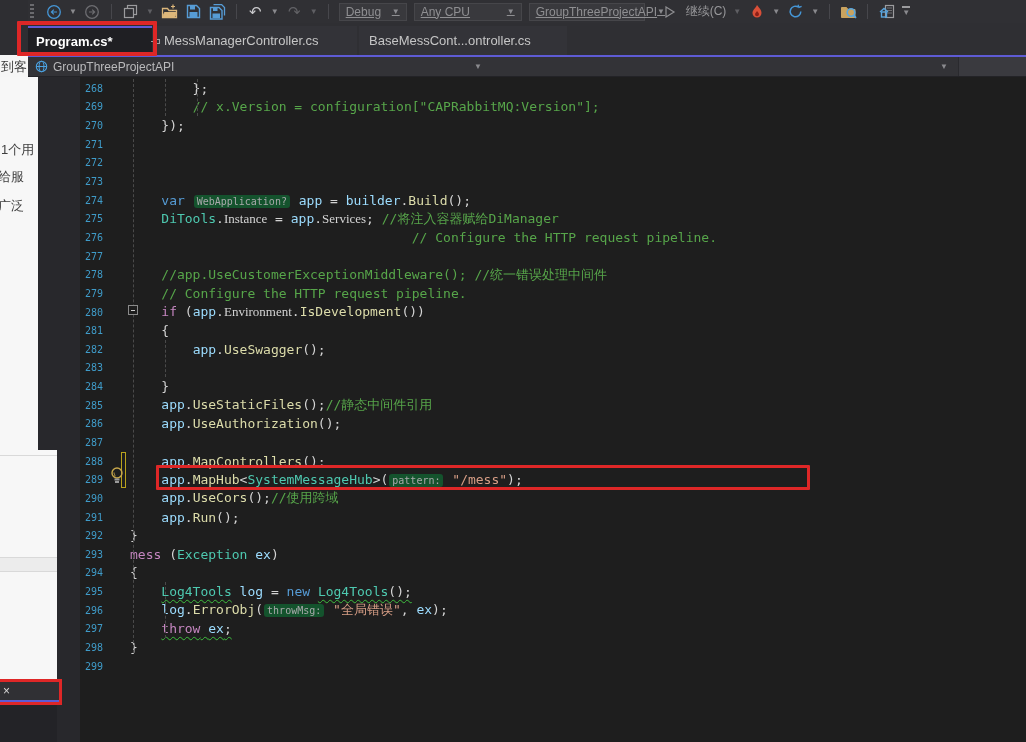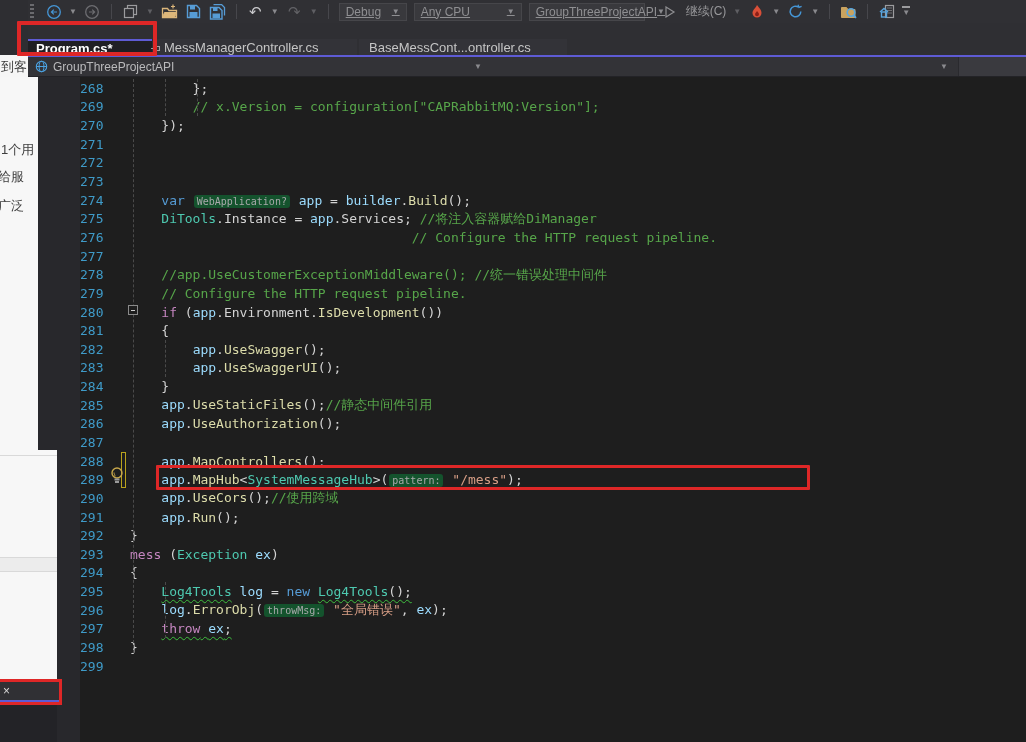--- a/index.html
+++ b/index.html
@@ -18,21 +18,21 @@
   .tb-combo { height:18px; background:#39393d; border:1px solid #46464a; color:#8f8f92;
     font-size:12px; display:flex; align-items:center; justify-content:space-between;
     padding:0 6px;text-decoration:underline; }
   .tb-text { color:#98989b; font-size:12px; }
   .icn { display:flex; align-items:center; justify-content:center; width:17px; height:17px; }
 
   
   .topleft-dark { position:absolute; left:0; top:0; width:28px; height:57px; background:#2e2e32; }
   .tabstrip { position:absolute; left:28px; top:23px; right:0; height:32px;
     background:#2f2f33; display:flex; align-items:flex-end; }
-  .tab { height:16px; display:flex; align-items:center; font-size:13px; padding:0 10px;
+  .tab { height:29px; display:flex; align-items:center; font-size:13px; padding:0 10px;
     color:#c6c6c6; background:#333338; margin-right:2px;gap:25px; }
   .tab.active { background:#1f1f23; border-top:2px solid #5e5bd5; color:#ffffff;
     font-weight:bold; width:124px; justify-content:space-between; padding:0 8px; }
   .tab.t2 { width:208px; } .tab.t3 { width:203px; }
   .tab-close { color:#b0b0b0; font-weight:normal; font-size:13px; margin-left:6px; }
   .pin { transform:rotate(90deg); opacity:.85; margin-left:12px; }
   .purple-line { position:absolute; left:28px; right:0; top:55px; height:2px; background:#5e5bd5; }
 
   
   .navbar { position:absolute; left:28px; top:57px; right:0; height:20px; background:#333337;
@@ -62,31 +62,31 @@
   .mini-tab-box { position:absolute; left:-6px; top:679px; width:68px; height:26px;
     border:3px solid #de2727; background:#303034; }
   .mini-tab-box .x { position:absolute; left:6px; top:2px; color:#d8d8d8; font-size:12px; }
   .mini-tab-box .pl { position:absolute; left:0; right:0; bottom:0; height:2px; background:#5e5bd5; }
 
   
   .editor { position:absolute; left:80px; top:77px; right:0; bottom:0; background:#1e1e1e; }
   .code-rows { position:absolute; left:0; top:2px; right:0; }
   .row { height:18.65px; display:flex; align-items:center;
     font-family:"DejaVu Sans Mono", monospace; font-size:13px; white-space:pre; }
-  .ln { width:28px; text-align:left; color:#3f9bc8; font-size:13px; flex:none; }
+  .ln { width:28px; text-align:center; color:#3f9bc8; font-size:10px; flex:none; }
   .code { padding-left:22px; flex:1; color:#d4d4d4; }
   .tk-kw  { color:#569cd6; }
   .tk-ctl { color:#c586c0; }
   .tk-typ { color:#4ec9b0; }
   .tk-met { color:#dcdcaa; }
   .tk-loc { color:#9cdcfe; }
   .tk-str { color:#d69d85; }
   .tk-com { color:#57a64a; }
   .tk-pun { color:#d4d4d4; }
-  .tk-pln { color:#d4d4d4; }
+  .tk-pln { color:#d4d4d4;font-family:Liberation Serif, serif; }
   .tk-hint { background:#14532d; color:#a9a9ab; border-radius:3px; font-size:10px;
     padding:1px 3px; margin:0 1px; }
   .sq { text-decoration:underline; text-decoration-style:wavy; text-decoration-color:#3fbf3f;
     text-decoration-thickness:1px; text-underline-offset:3px; }
 
   
   .guide { position:absolute; border-left:1px dashed #4a4a4a; width:0; }
   .g1 { left:133px; top:79px;  height:574px; }
   .g2a{ left:165px; top:79px;  height:37px; }
   .g2b{ left:165px; top:340px; height:37px; }
@@ -295,21 +295,21 @@
       <div class="row"><span class="ln">273</span><span class="code"></span></div>
       <div class="row"><span class="ln">274</span><span class="code"><span class="tk-pun">    </span><span class="tk-kw">var</span><span class="tk-pun"> </span><span class="tk-hint">WebApplication?</span><span class="tk-pun"> </span><span class="tk-loc">app</span><span class="tk-pun"> = </span><span class="tk-loc">builder</span><span class="tk-pun">.</span><span class="tk-met">Build</span><span class="tk-pun">();</span></span></div>
       <div class="row"><span class="ln">275</span><span class="code"><span class="tk-pun">    </span><span class="tk-typ">DiTools</span><span class="tk-pun">.</span><span class="tk-pln">Instance</span><span class="tk-pun"> = </span><span class="tk-loc">app</span><span class="tk-pun">.</span><span class="tk-pln">Services</span><span class="tk-pun">; </span><span class="tk-com">//将注入容器赋给DiManager</span></span></div>
       <div class="row"><span class="ln">276</span><span class="code"><span class="tk-pun">                                    </span><span class="tk-com">// Configure the HTTP request pipeline.</span></span></div>
       <div class="row"><span class="ln">277</span><span class="code"></span></div>
       <div class="row"><span class="ln">278</span><span class="code"><span class="tk-pun">    </span><span class="tk-com">//app.UseCustomerExceptionMiddleware(); //统一错误处理中间件</span></span></div>
       <div class="row"><span class="ln">279</span><span class="code"><span class="tk-pun">    </span><span class="tk-com">// Configure the HTTP request pipeline.</span></span></div>
       <div class="row"><span class="ln">280</span><span class="code"><span class="tk-pun">    </span><span class="tk-ctl">if</span><span class="tk-pun"> (</span><span class="tk-loc">app</span><span class="tk-pun">.</span><span class="tk-pln">Environment</span><span class="tk-pun">.</span><span class="tk-met">IsDevelopment</span><span class="tk-pun">())</span></span></div>
       <div class="row"><span class="ln">281</span><span class="code"><span class="tk-pun">    {</span></span></div>
       <div class="row"><span class="ln">282</span><span class="code"><span class="tk-pun">        </span><span class="tk-loc">app</span><span class="tk-pun">.</span><span class="tk-met">UseSwagger</span><span class="tk-pun">();</span></span></div>
-      <div class="row"><span class="ln">283</span><span class="code"><span class="tk-pun">        </span><span class="tk-loc">app</span><span class="tk-pun">.</span><span class="tk-met">UseSwaggerUI</span><span class="tk-pun">();</span></span></div>
+      <div class="row"><span class="ln">283</span></div>
       <div class="row"><span class="ln">284</span><span class="code"><span class="tk-pun">    }</span></span></div>
       <div class="row"><span class="ln">285</span><span class="code"><span class="tk-pun">    </span><span class="tk-loc">app</span><span class="tk-pun">.</span><span class="tk-met">UseStaticFiles</span><span class="tk-pun">();</span><span class="tk-com">//静态中间件引用</span></span></div>
       <div class="row"><span class="ln">286</span><span class="code"><span class="tk-pun">    </span><span class="tk-loc">app</span><span class="tk-pun">.</span><span class="tk-met">UseAuthorization</span><span class="tk-pun">();</span></span></div>
       <div class="row"><span class="ln">287</span><span class="code"></span></div>
       <div class="row"><span class="ln">288</span><span class="code"><span class="tk-pun">    </span><span class="tk-loc">app</span><span class="tk-pun">.</span><span class="tk-met">MapControllers</span><span class="tk-pun">();</span></span></div>
       <div class="row"><span class="ln">289</span><span class="code"><span class="tk-pun">    </span><span class="tk-loc">app</span><span class="tk-pun">.</span><span class="tk-met">MapHub</span><span class="tk-pun">&lt;</span><span class="tk-typ">SystemMessageHub</span><span class="tk-pun">&gt;(</span><span class="tk-hint">pattern:</span><span class="tk-pun"> </span><span class="tk-str">"/mess"</span><span class="tk-pun">);</span></span></div>
       <div class="row"><span class="ln">290</span><span class="code"><span class="tk-pun">    </span><span class="tk-loc">app</span><span class="tk-pun">.</span><span class="tk-met">UseCors</span><span class="tk-pun">();</span><span class="tk-com">//使用跨域</span></span></div>
       <div class="row"><span class="ln">291</span><span class="code"><span class="tk-pun">    </span><span class="tk-loc">app</span><span class="tk-pun">.</span><span class="tk-met">Run</span><span class="tk-pun">();</span></span></div>
       <div class="row"><span class="ln">292</span><span class="code"><span class="tk-pun">}</span></span></div>
       <div class="row"><span class="ln">293</span><span class="code"><span class="tk-ctl">mess</span><span class="tk-pun"> (</span><span class="tk-typ">Exception</span><span class="tk-pun"> </span><span class="tk-loc">ex</span><span class="tk-pun">)</span></span></div>

